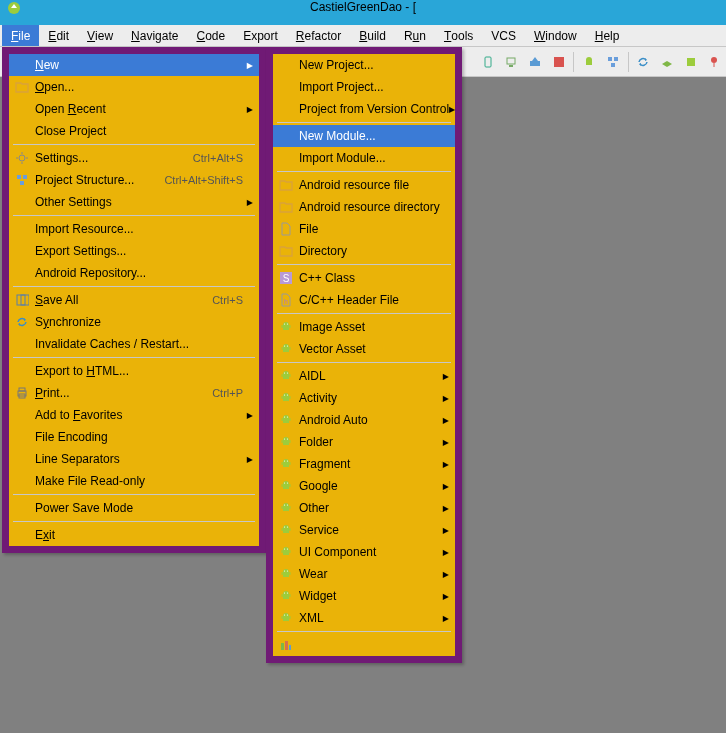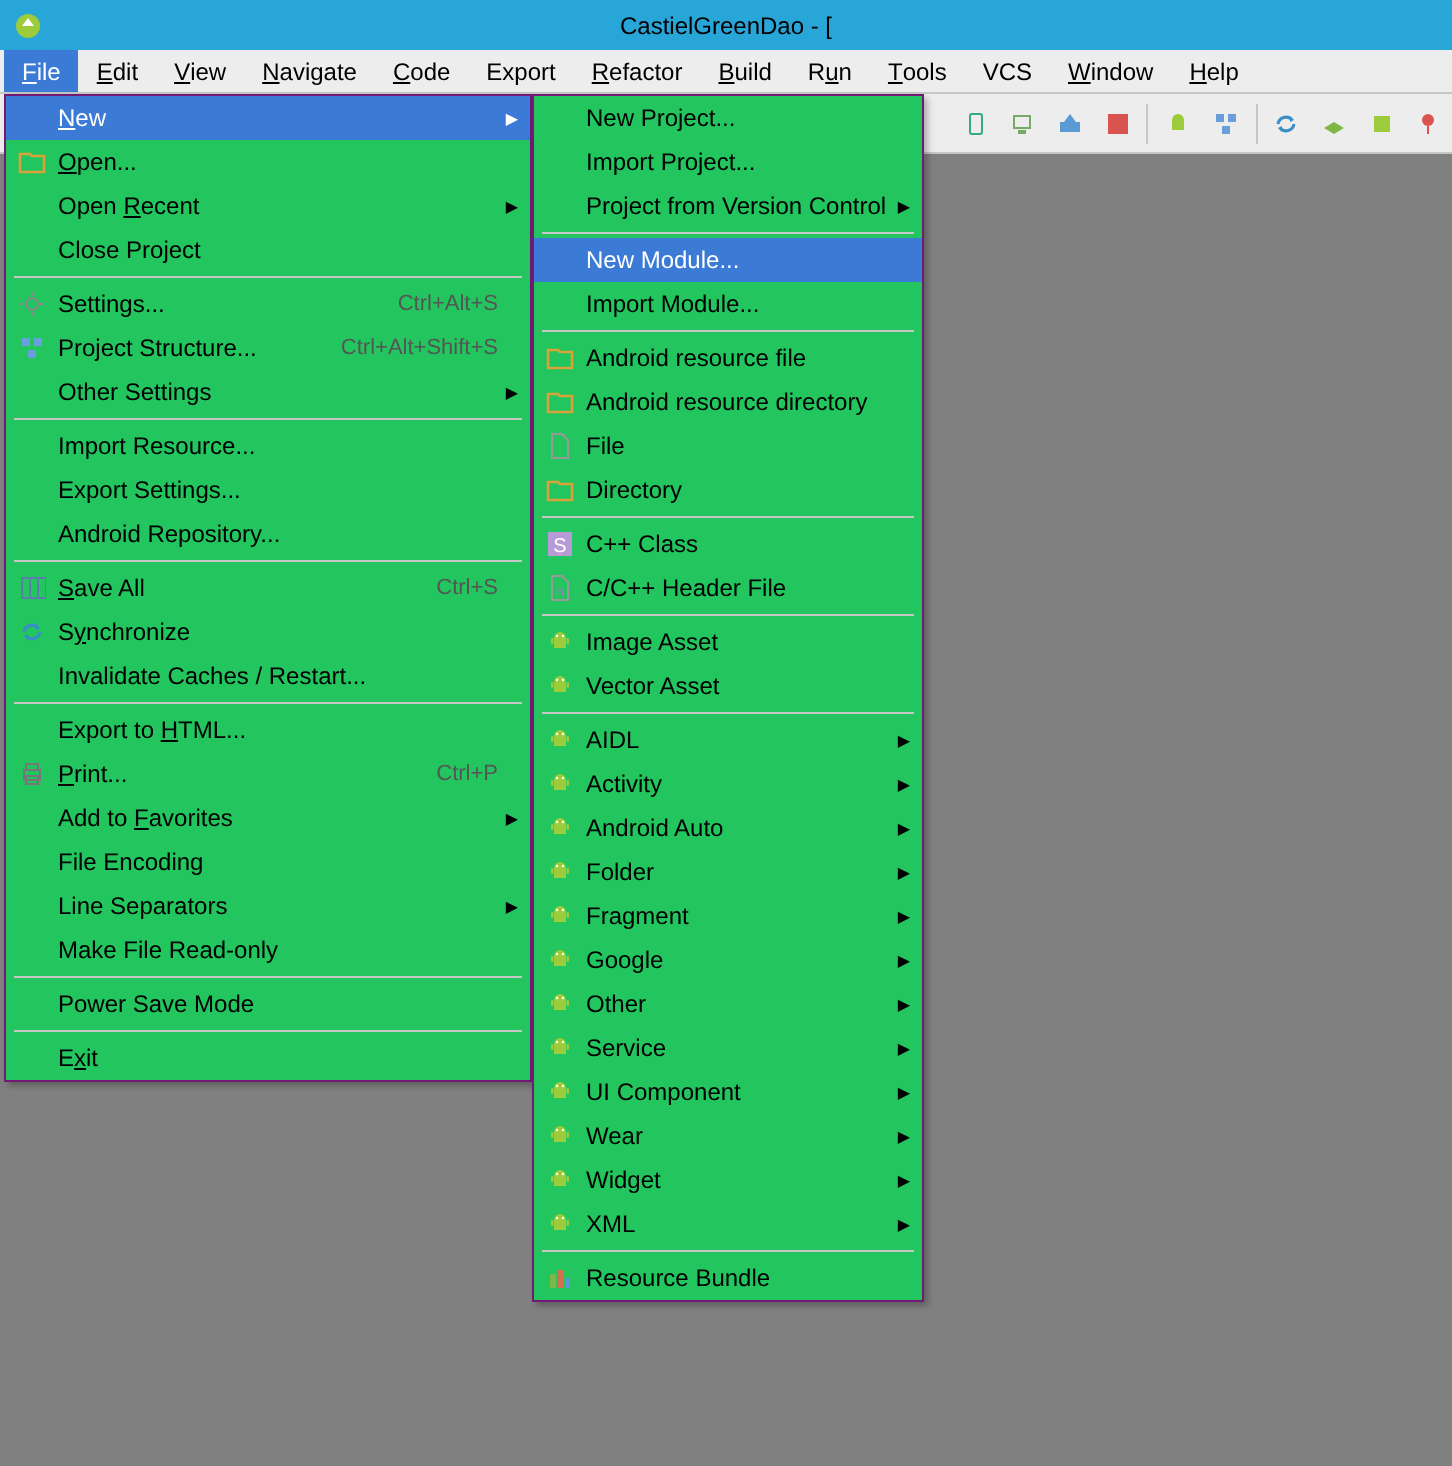--- a/index.html
+++ b/index.html
@@ -9,21 +9,21 @@
   background: #808080;
   width: 726px;
   height: 733px;
   overflow: hidden;
 }
 .titlebar {
   height: 25px;
   background: #29a6d8;
   color: #000;
   display: flex;
-  align-items: center;
+  align-items: flex-start;
   padding: 0 6px;
   position: relative;
 }
 .titlebar .title-text {
   position: absolute;
   left: 50%;
   transform: translateX(-50%);
   white-space: nowrap;
 }
 .titlebar .app-icon {
@@ -68,22 +68,22 @@
   justify-content: center;
 }
 .tsep {
   width: 1px;
   height: 20px;
   background: #c7c7c7;
   margin: 0 3px;
 }
 .dropdown {
   position: absolute;
-  background: #22c55e;
-  border: 1px solid #701a75;
+  background: #eab308;
+  border: 7px solid #701a75;
   box-shadow: 2px 2px 3px rgba(0,0,0,0.25);
 }
 .dropdown.file-menu {
   left: 2px;
   top: 47px;
   width: 264px;
 }
 .dropdown.new-menu {
   left: 266px;
   top: 47px;
@@ -653,16 +653,15 @@
     </div>
     <div class="dsep"></div>
     <div class="drow">
       <span class="icon">
         <svg width="14" height="14" viewBox="0 0 14 14">
           <rect x="2" y="5" width="3" height="7" fill="#7fb746"></rect>
           <rect x="6" y="3" width="3" height="9" fill="#d6704b"></rect>
           <rect x="10" y="7" width="2" height="5" fill="#5a9bd4"></rect>
         </svg>
       </span>
-      <span class="label">Resource Bundle</span>
       <span class="arrow" style="font-size: 8px;"></span>
     </div>
   </div>
 
 </body></html>

